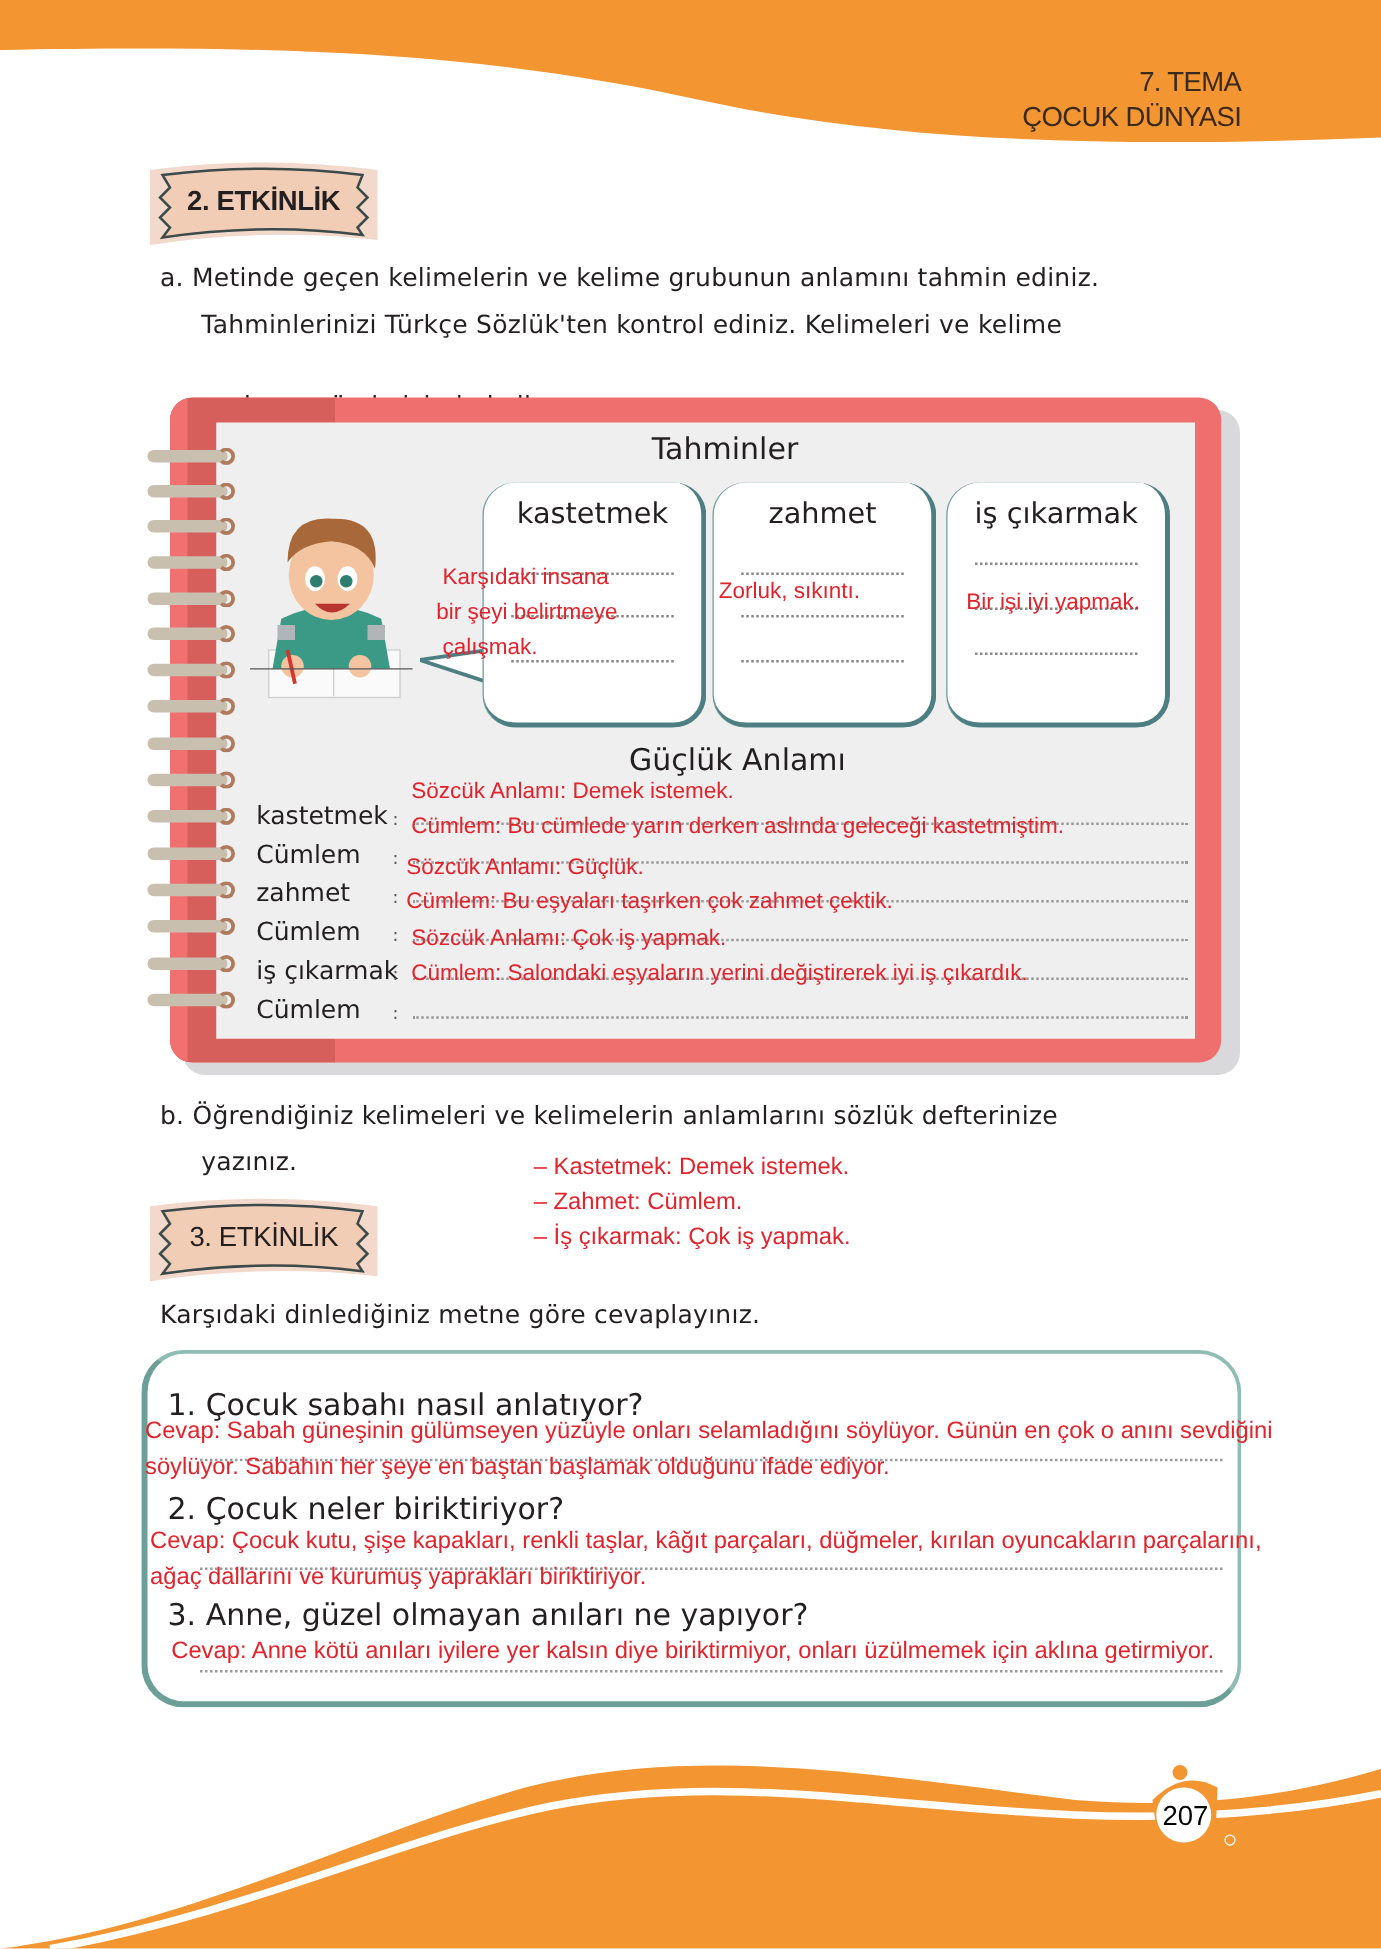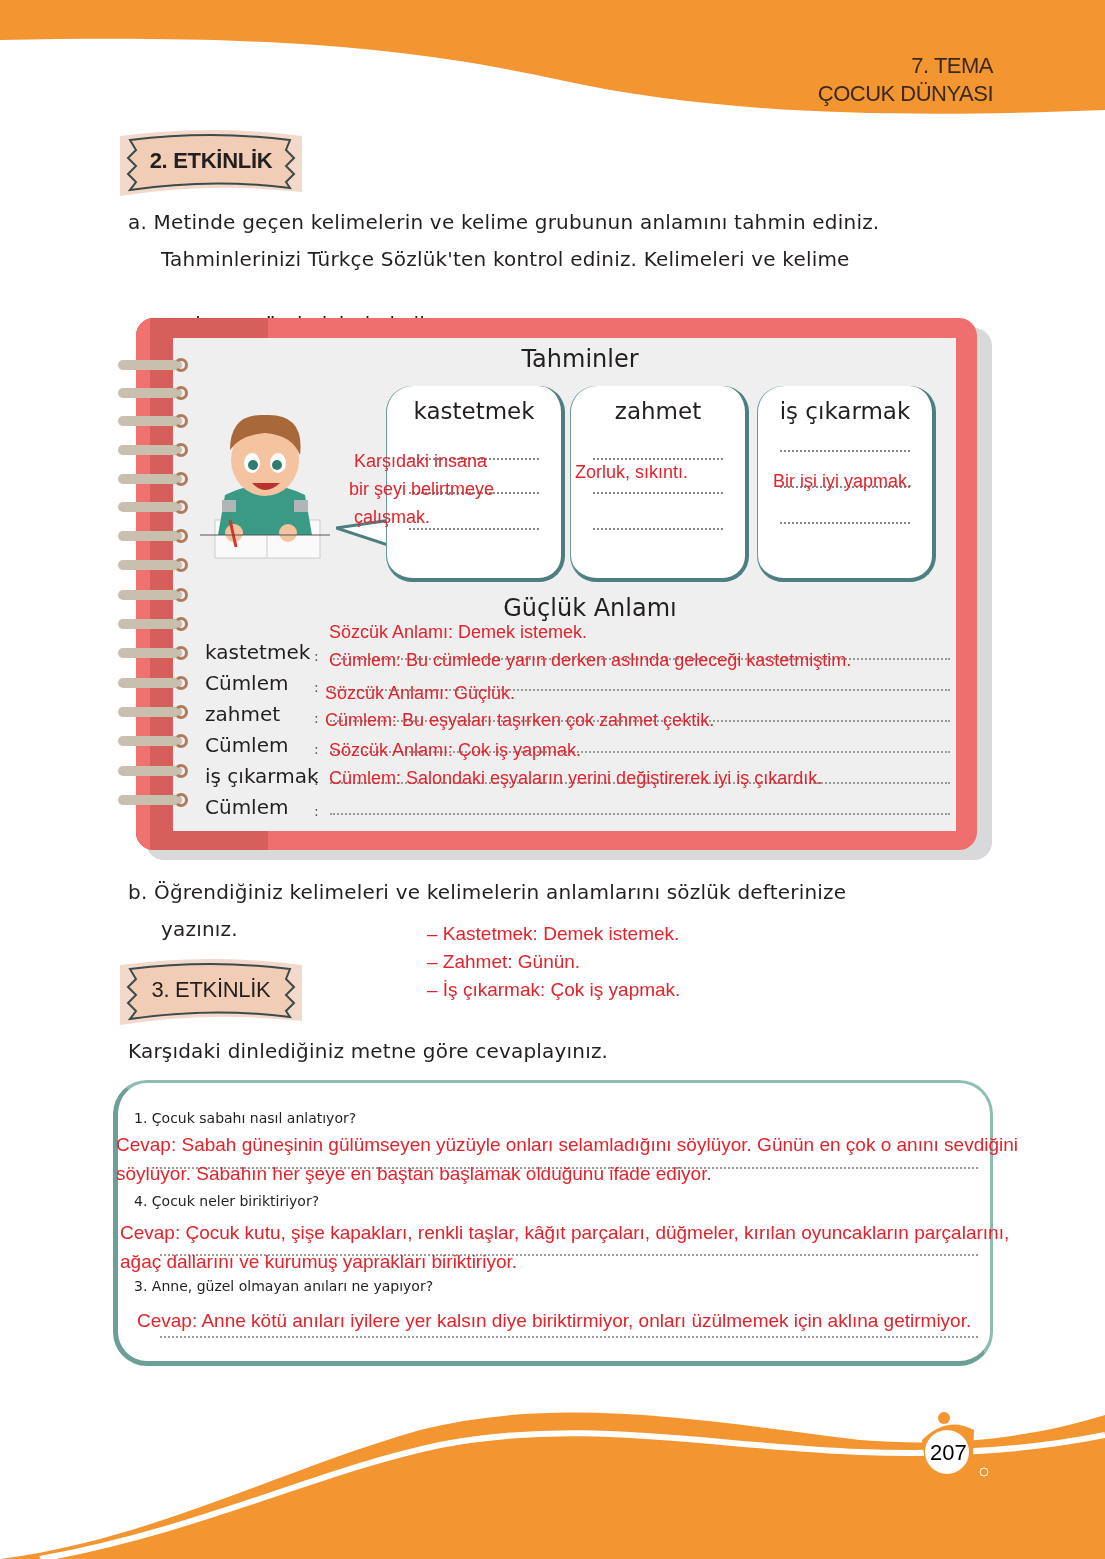--- a/index.html
+++ b/index.html
@@ -45,21 +45,21 @@
 
   
   .dict-label { position: absolute; left: 205px; font-size: 20px; color: #231f20; }
   .dict-colon { position: absolute; left: 314px; font-size: 14px; color: #555; }
   .dict-line { position: absolute; left: 330px; width: 620px; height: 2px; border-bottom: 2px dotted #9a9a9a; }
   .dict-red { position: absolute; font-size: 18px; }
 
   
   .qbox { position: absolute; left: 113px; top: 1080px; width: 880px; height: 286px;
     border: 3px solid #8fbdb4; border-radius: 34px; border-bottom-color: #6c9f98; border-left-color: #6c9f98; border-bottom-width: 5px; border-left-width: 5px; background: #fff; }
-  .q-text { position: absolute; font-size: 14px; color: #231f20; }
+  .q-text { position: absolute; font-size: 24px; color: #231f20; }
   .q-line { position: absolute; left: 160px; width: 818px; height: 2px; border-bottom: 2px dotted #9a9a9a; }
   .q-ans { position: absolute; font-size: 19px; line-height: 29px; }
 
   .bottom-wave { position: absolute; left: 0; top: 1390px; width: 1105px; height: 169px; }
   .page-num { position: absolute; left: 930px; top: 1440px; width: 36px; text-align: center; font-family: "Liberation Sans", sans-serif; font-size: 22px; color: #000000; }
 </style>
 </head>
 <body>
 
 <svg class="top-wave" viewBox="0 0 1105 140" preserveAspectRatio="none">
@@ -231,41 +231,41 @@
 <div class="red dict-red" style="left:329px; top:650px;">Cümlem: Bu cümlede yarın derken aslında geleceği kastetmiştim.</div>
 <div class="red dict-red" style="left:325px; top:683px;">Sözcük Anlamı: Güçlük.</div>
 <div class="red dict-red" style="left:325px; top:710px;">Cümlem: Bu eşyaları taşırken çok zahmet çektik.</div>
 <div class="red dict-red" style="left:329px; top:740px;">Sözcük Anlamı: Çok iş yapmak.</div>
 <div class="red dict-red" style="left:329px; top:768px;">Cümlem: Salondaki eşyaların yerini değiştirerek iyi iş çıkardık.</div>
 
 <div class="instr" style="left:128px; top:874px;">b. Öğrendiğiniz kelimeleri ve kelimelerin anlamlarını sözlük defterinize</div>
 <div class="instr" style="left:161px; top:911px;">yazınız.</div>
 
 <div class="red red-ans" style="left:427px; top:920px; font-size:19px; line-height:28px;">– Kastetmek: Demek istemek.</div>
-<div class="red red-ans" style="left:427px; top:948px; font-size:19px; line-height:28px;">– Zahmet: Günün.</div>
+<div class="red red-ans" style="left:427px; top:948px; font-size:19px; line-height:28px;">– Zahmet: Cümlem.</div>
 <div class="red red-ans" style="left:427px; top:976px; font-size:19px; line-height:28px;">– İş çıkarmak: Çok iş yapmak.</div>
 
 <div class="ribbon" style="left:116px; top:955px;">
   <svg width="190" height="75" viewBox="0 0 190 75">
     <path d="M4 10 Q95 -2 186 10 L186 66 Q95 56 4 70 Z" fill="#f2d9cb"></path>
     <path d="M14 14 Q95 4 174 14 L170 24 L178 32 L170 40 L178 48 L170 56 L174 62 Q95 52 14 64 L20 56 L12 48 L20 40 L12 32 L20 24 Z" fill="#f2cdb6" stroke="#3d4a4a" stroke-width="2"></path>
   </svg>
   <div class="ribbon-label">3. ETKİNLİK</div>
 </div>
 
 <div class="instr" style="left:128px; top:1033px;">Karşıdaki dinlediğiniz metne göre cevaplayınız.</div>
 
 <div class="qbox"></div>
 
 <div class="q-text" style="left:134px; top:1110px;">1. Çocuk sabahı nasıl anlatıyor?</div>
 <div class="q-line" style="top:1167px;"></div>
 <div class="red q-ans" style="left:116px; top:1130px;">Cevap: Sabah güneşinin gülümseyen yüzüyle onları selamladığını söylüyor. Günün en çok o anını sevdiğini</div>
 <div class="red q-ans" style="left:116px; top:1159px;">söylüyor. Sabahın her şeye en baştan başlamak olduğunu ifade ediyor.</div>
 
-<div class="q-text" style="left:134px; top:1193px;">4. Çocuk neler biriktiriyor?</div>
+<div class="q-text" style="left:134px; top:1193px;">2. Çocuk neler biriktiriyor?</div>
 <div class="q-line" style="top:1254px;"></div>
 <div class="red q-ans" style="left:120px; top:1218px;">Cevap: Çocuk kutu, şişe kapakları, renkli taşlar, kâğıt parçaları, düğmeler, kırılan oyuncakların parçalarını,</div>
 <div class="red q-ans" style="left:120px; top:1247px;">ağaç dallarını ve kurumuş yaprakları biriktiriyor.</div>
 
 <div class="q-text" style="left:134px; top:1278px;">3. Anne, güzel olmayan anıları ne yapıyor?</div>
 <div class="red q-ans" style="left:137px; top:1306px;">Cevap: Anne kötü anıları iyilere yer kalsın diye biriktirmiyor, onları üzülmemek için aklına getirmiyor.</div>
 <div class="q-line" style="top:1336px;"></div>
 
 <svg class="bottom-wave" viewBox="0 0 1105 169" preserveAspectRatio="none">
   <path d="M0 169 C150 150 280 80 420 40 C560 5 700 30 860 50 C960 58 1040 45 1105 25 V169 Z" fill="#f39530"></path>

